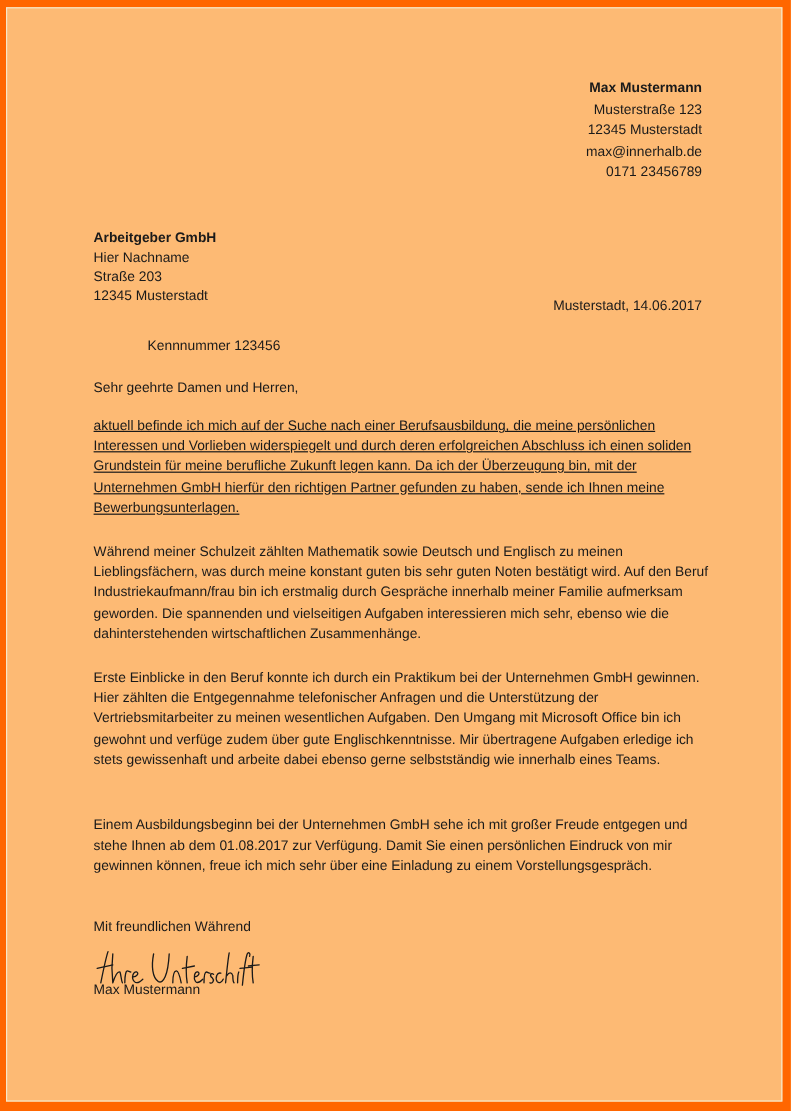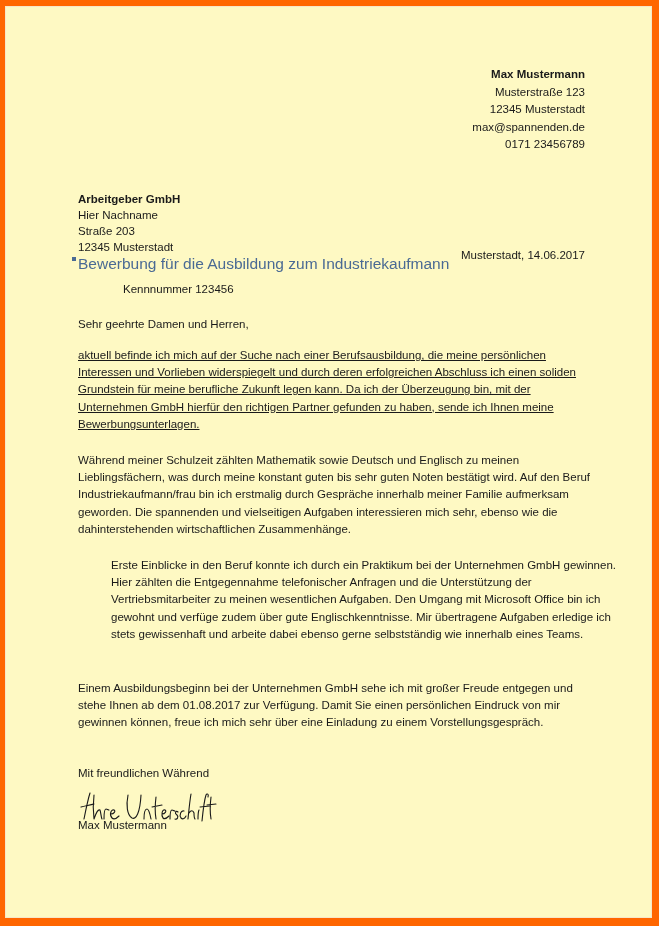--- a/index.html
+++ b/index.html
@@ -7,21 +7,21 @@
       width: 659px; height: 926px;
       background: #ff6600;
       position: relative;
       overflow: hidden;
       font-family: "Liberation Sans", sans-serif;
     }
     .page {
       position: absolute;
       left: 5px; top: 6px;
       width: 647px; height: 912px;
-      background: #fef9c3;
+      background: #fdba74;
       border: 1px solid #f7e6c8;
       box-sizing: border-box;
       color: #1a1a1a;
       font-size: 11.5px;
     }
     .sender {
       position: absolute;
       right: 66px; top: 59px;
       text-align: right;
       line-height: 17.5px;
@@ -59,21 +59,21 @@
     }
     .para {
       position: absolute;
       left: 72px;
       width: 520px;
       line-height: 17.2px;
       margin: 0;
     }
     .p1 { top: 340px; text-decoration: underline; }
     .p2 { top: 445px; }
-    .p3 { top: 550px; margin-left: 33px; }
+    .p3 { top: 550px; }
     .p4 { top: 673px; }
     .closing {
       position: absolute;
       left: 72px; top: 760px;
     }
     .signature {
       position: absolute;
       left: 72px; top: 782px;
       width: 140px; height: 34px;
     }
@@ -84,37 +84,33 @@
   </style>
 </head>
 <body>
 
 <div class="page">
 
   <div class="sender">
     <div class="bold">Max Mustermann</div>
     <div>Musterstraße 123</div>
     <div>12345 Musterstadt</div>
-    <div>max@spannenden.de</div>
+    <div>max@innerhalb.de</div>
     <div>0171 23456789</div>
   </div>
 
   <div class="recipient">
     <div class="bold">Arbeitgeber GmbH</div>
     <div>Hier Nachname</div>
     <div>Straße 203</div>
     <div>12345 Musterstadt</div>
   </div>
 
   <div class="date">Musterstadt, 14.06.2017</div>
 
-  <div class="subject">
-    <span class="bullet-mark"></span>
-    <span>Bewerbung für die Ausbildung zum Industriekaufmann</span>
-  </div>
 
   <div class="refnum">Kennnummer 123456</div>
 
   <div class="salutation">Sehr geehrte Damen und Herren,</div>
 
   <p class="para p1">aktuell befinde ich mich auf der Suche nach einer Berufsausbildung, die meine persönlichen Interessen und Vorlieben widerspiegelt und durch deren erfolgreichen Abschluss ich einen soliden Grundstein für meine berufliche Zukunft legen kann. Da ich der Überzeugung bin, mit der Unternehmen GmbH hierfür den richtigen Partner gefunden zu haben, sende ich Ihnen meine Bewerbungsunterlagen.</p>
   <p class="para p2">Während meiner Schulzeit zählten Mathematik sowie Deutsch und Englisch zu meinen Lieblingsfächern, was durch meine konstant guten bis sehr guten Noten bestätigt wird. Auf den Beruf Industriekaufmann/frau bin ich erstmalig durch Gespräche innerhalb meiner Familie aufmerksam geworden. Die spannenden und vielseitigen Aufgaben interessieren mich sehr, ebenso wie die dahinterstehenden wirtschaftlichen Zusammenhänge.</p>
   <p class="para p3">Erste Einblicke in den Beruf konnte ich durch ein Praktikum bei der Unternehmen GmbH gewinnen. Hier zählten die Entgegennahme telefonischer Anfragen und die Unterstützung der Vertriebsmitarbeiter zu meinen wesentlichen Aufgaben. Den Umgang mit Microsoft Office bin ich gewohnt und verfüge zudem über gute Englischkenntnisse. Mir übertragene Aufgaben erledige ich stets gewissenhaft und arbeite dabei ebenso gerne selbstständig wie innerhalb eines Teams.</p>
   <p class="para p4">Einem Ausbildungsbeginn bei der Unternehmen GmbH sehe ich mit großer Freude entgegen und stehe Ihnen ab dem 01.08.2017 zur Verfügung. Damit Sie einen persönlichen Eindruck von mir gewinnen können, freue ich mich sehr über eine Einladung zu einem Vorstellungsgespräch.</p>
 

